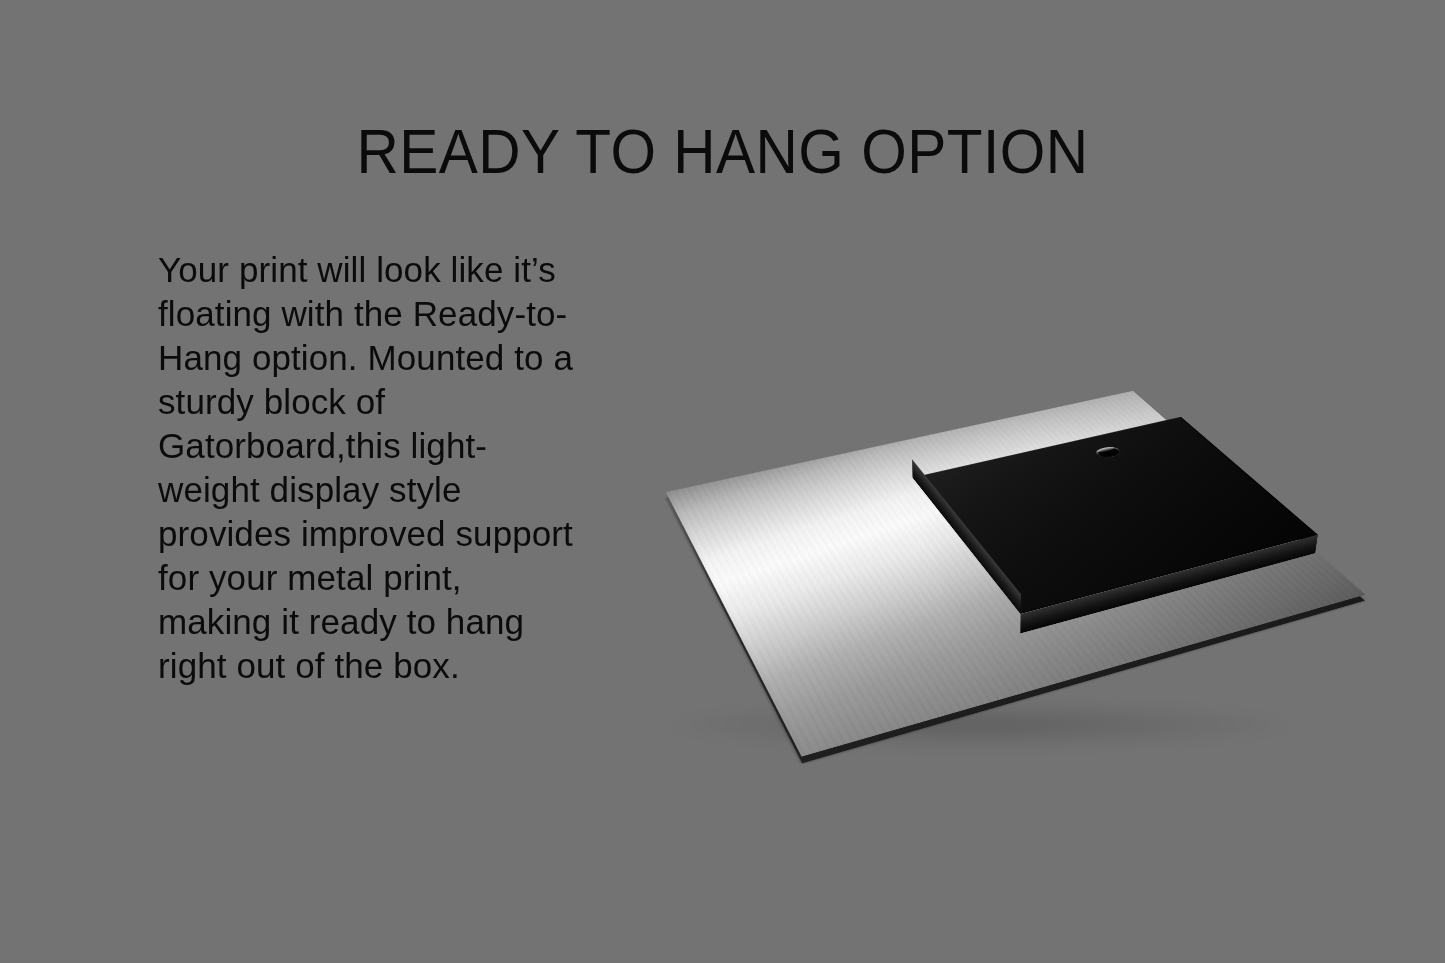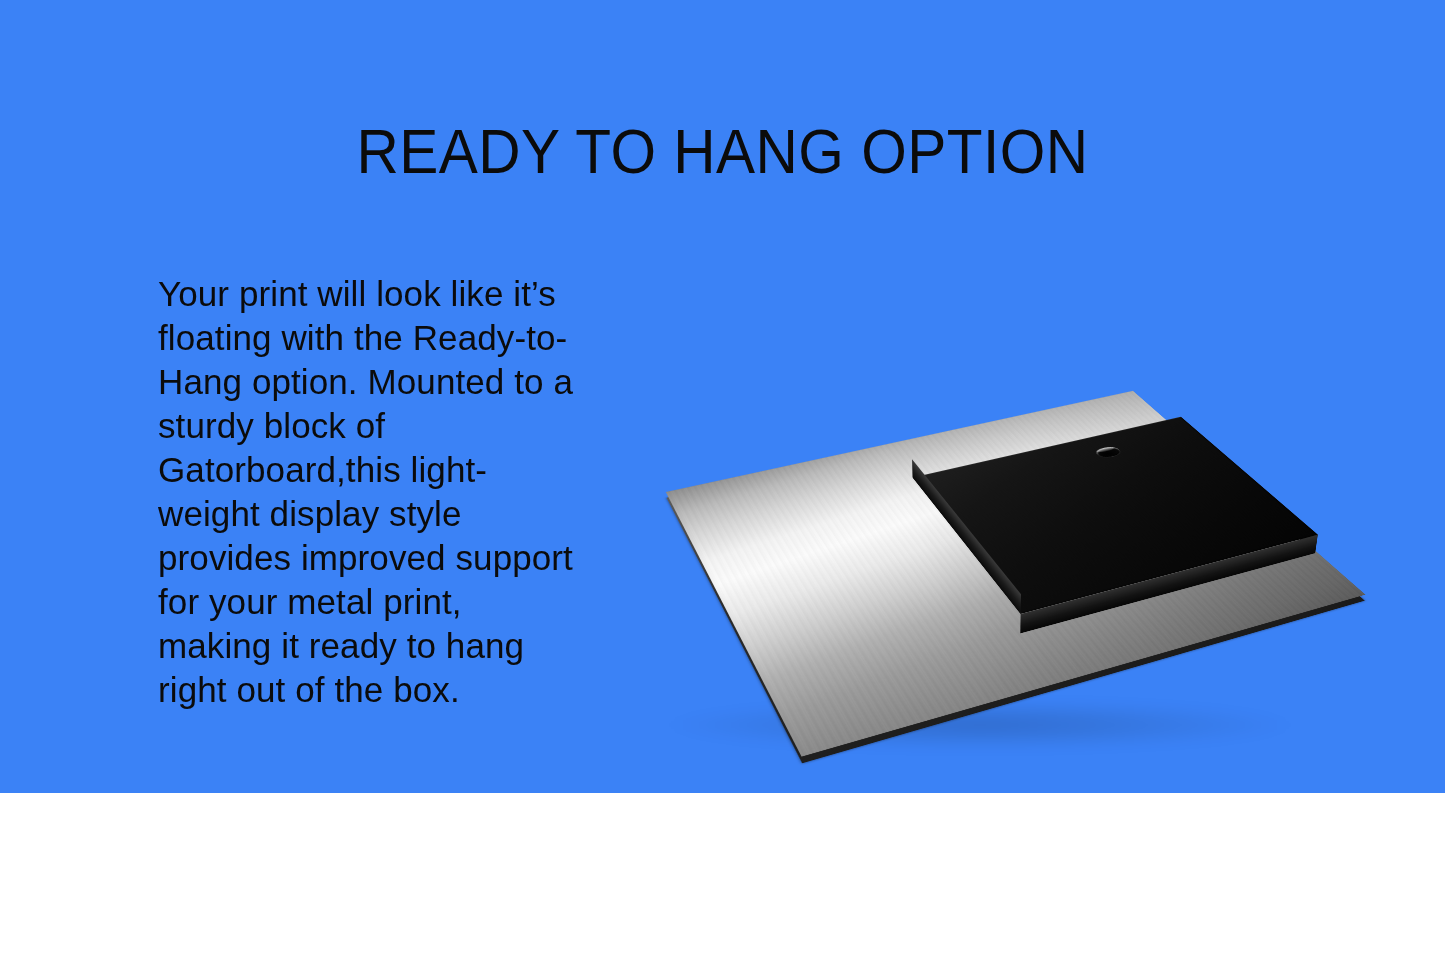--- a/index.html
+++ b/index.html
@@ -9,22 +9,22 @@
     background: #ffffff;
   }
   body {
     font-family: "Liberation Sans", sans-serif;
     -webkit-font-smoothing: antialiased;
   }
 
   #slide {
     position: relative;
     width: 1445px;
-    height: 793px;
-    background: #3b82f6;
+    height: 963px;
+    background: #737373;
     overflow: hidden;
   }
 
   
   #slide-title {
     position: absolute;
     left: 0;
     top: 78px;
     width: 1445px;
     text-align: center;
@@ -45,21 +45,20 @@
     left: 158px;
     top: 248px;
     width: 420px;
     font-family: "Liberation Sans", sans-serif;
     font-size: 35px;
     font-weight: 400;
     line-height: 44px;
     color: #0b0b0b;
     letter-spacing: 0.1px;
     white-space: pre-wrap;
-    margin-top: 24px;
   }
 
   
   #product-figure {
     position: absolute;
     left: 600px;
     top: 300px;
     width: 820px;
     height: 480px;
     perspective: 1500px;

